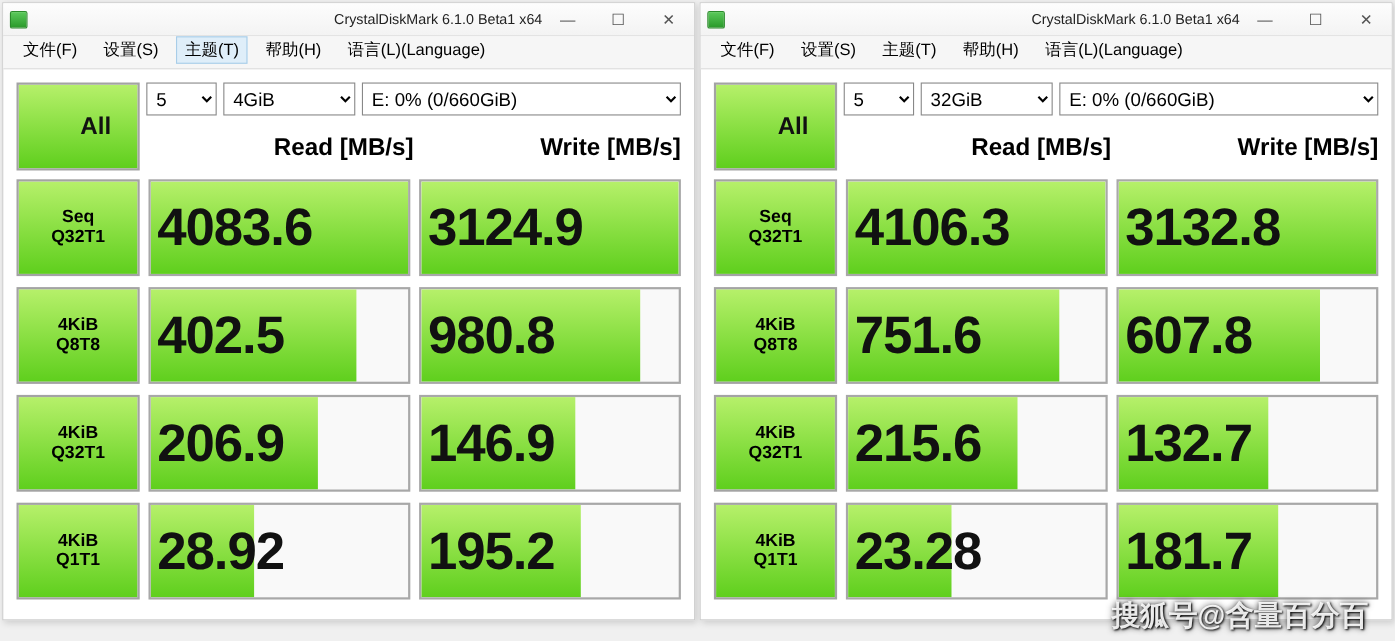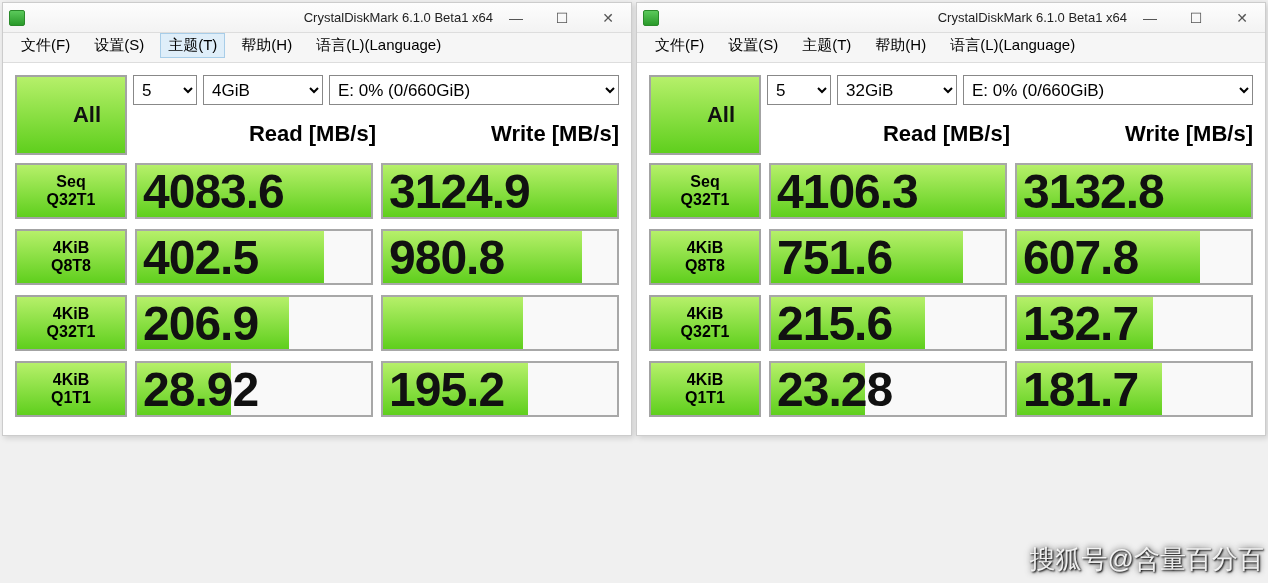--- a/index.html
+++ b/index.html
@@ -94,21 +94,21 @@
   }
   .headers .hcol {
     flex:1;
     text-align: right;
   }
   .rows { margin-top: 8px; display: flex; flex-direction: column; gap: 10px; }
   .row {
     display: grid;
     grid-template-columns: 112px 1fr 1fr;
     gap: 8px;
-    height: 56px;
+    height: 88px;
   }
   .row-btn {
     background: linear-gradient(#b6f06a,#5fcf1d);
     border: 2px solid #a3a3a3;
     display: flex; flex-direction: column; align-items: center; justify-content: center;
     font-size: 16px; font-weight: bold; line-height: 1.1;
     cursor: pointer;
   }
   .val {
     border: 2px solid #a8a8a8;
@@ -123,26 +123,26 @@
     background: #f9f9f9;
   }
   .val .bar {
     position: absolute; left:0; top:0; bottom:0;
     background: linear-gradient(#b6f06a,#5fcf1d);
     z-index: 0;
   }
   .val .txt { position: relative; z-index: 1; }
   .watermark {
     position: absolute;
-    right: 4px;
+    right: 24px;
     bottom: 6px;
     font-size: 26px;
     color: rgba(255,255,255,.9);
     text-shadow: 0 0 6px rgba(0,0,0,.8), 1px 1px 2px #000;
-    font-weight: 400;
+    font-weight: 700;
     font-family: "Microsoft YaHei", sans-serif;
   }
 </style>
 </head>
 <body>
 
 <div class="windows">
 
   <div class="window">
     <div class="titlebar">
@@ -209,20 +209,21 @@
             <div class="row-btn">
               <span>4KiB</span>
               <span>Q32T1</span>
             </div>
             <div class="val">
               <div class="bar" style="width: 65%;"></div>
               <span class="txt">206.9</span>
             </div>
             <div class="val">
               <div class="bar" style="width: 60%;"></div>
+              <span class="txt">146.9</span>
             </div>
           </div>
           <div class="row">
             <div class="row-btn">
               <span>4KiB</span>
               <span>Q1T1</span>
             </div>
             <div class="val">
               <div class="bar" style="width: 40%;"></div>
               <span class="txt">28.92</span>

